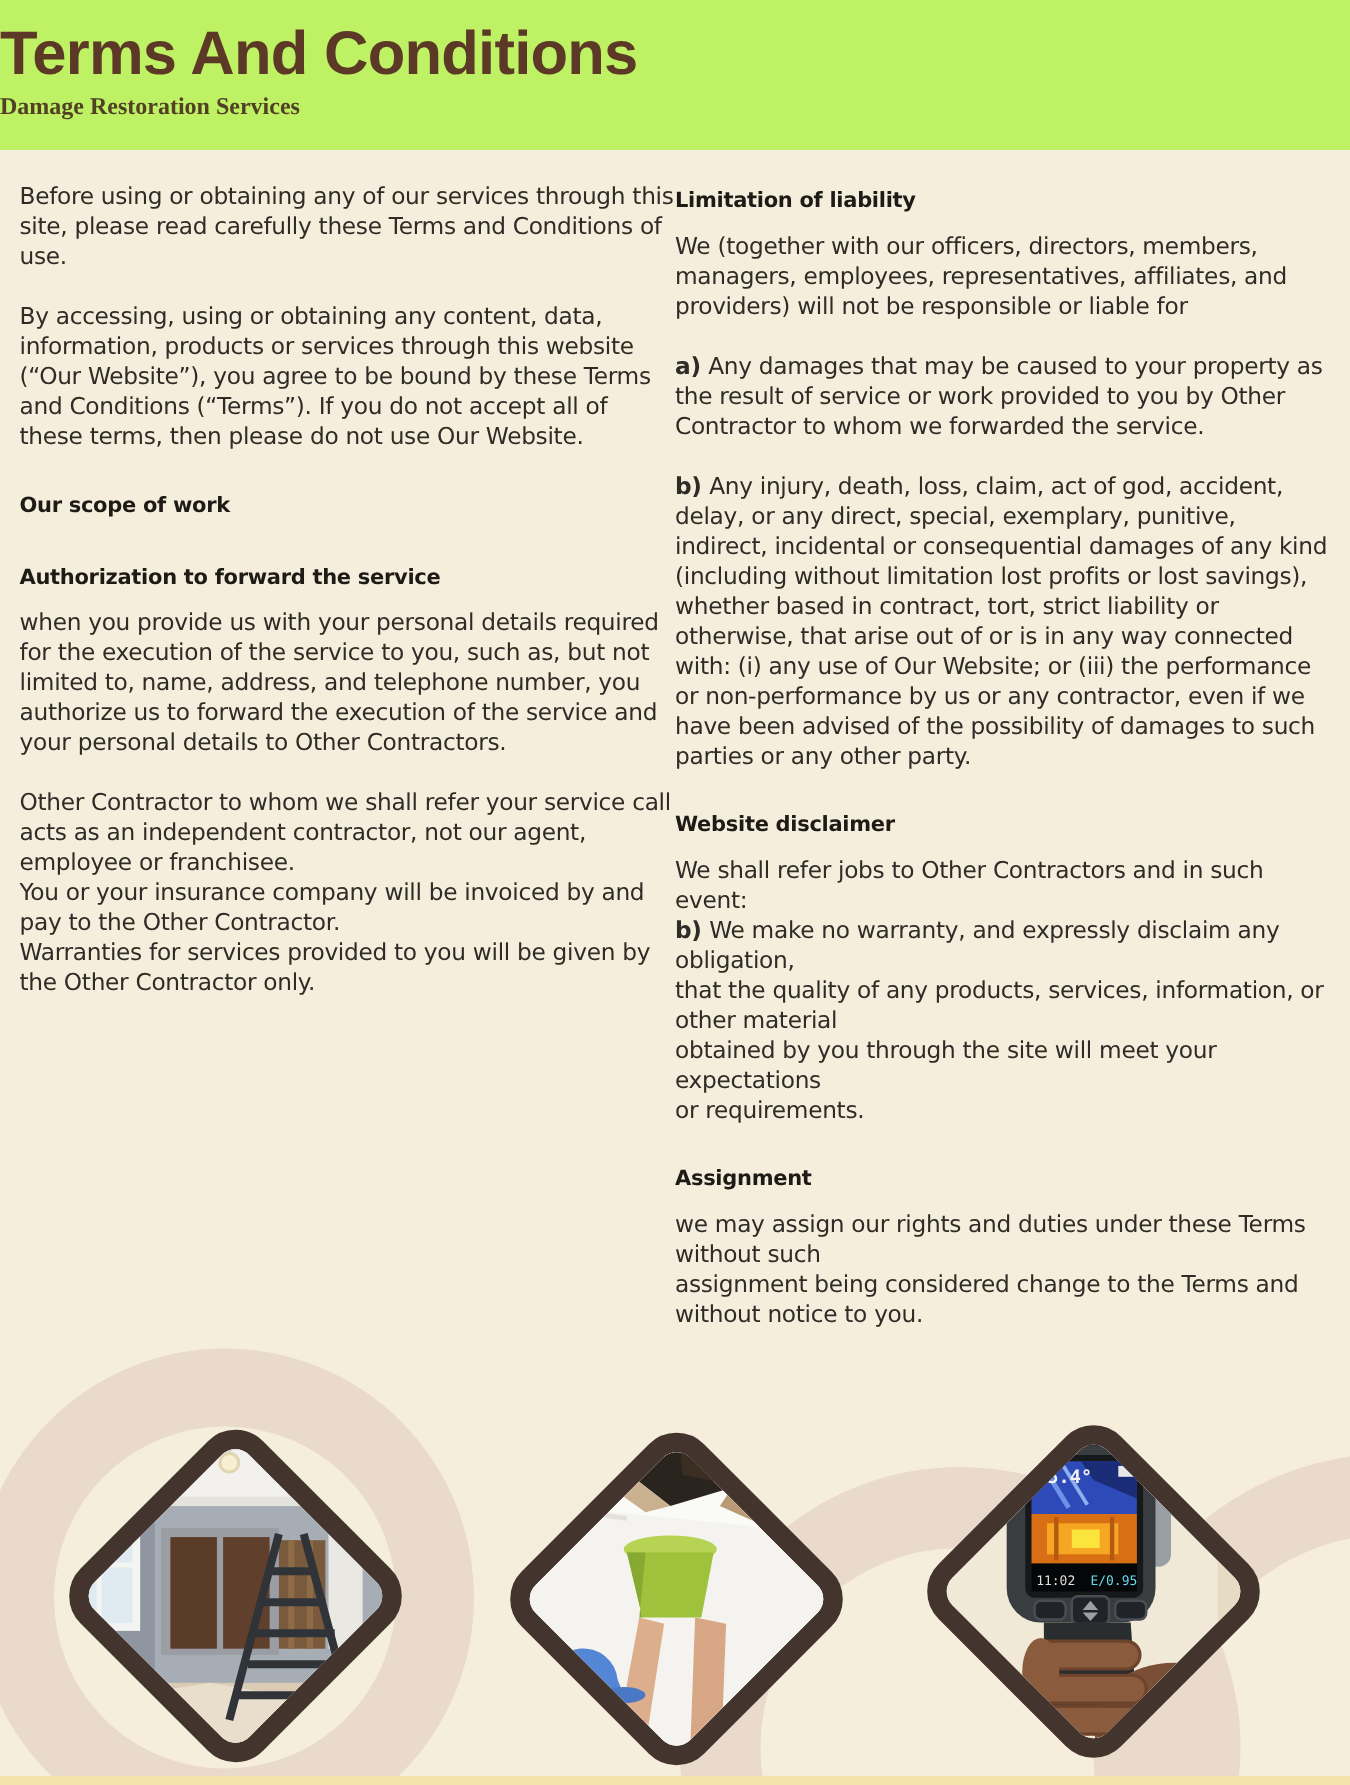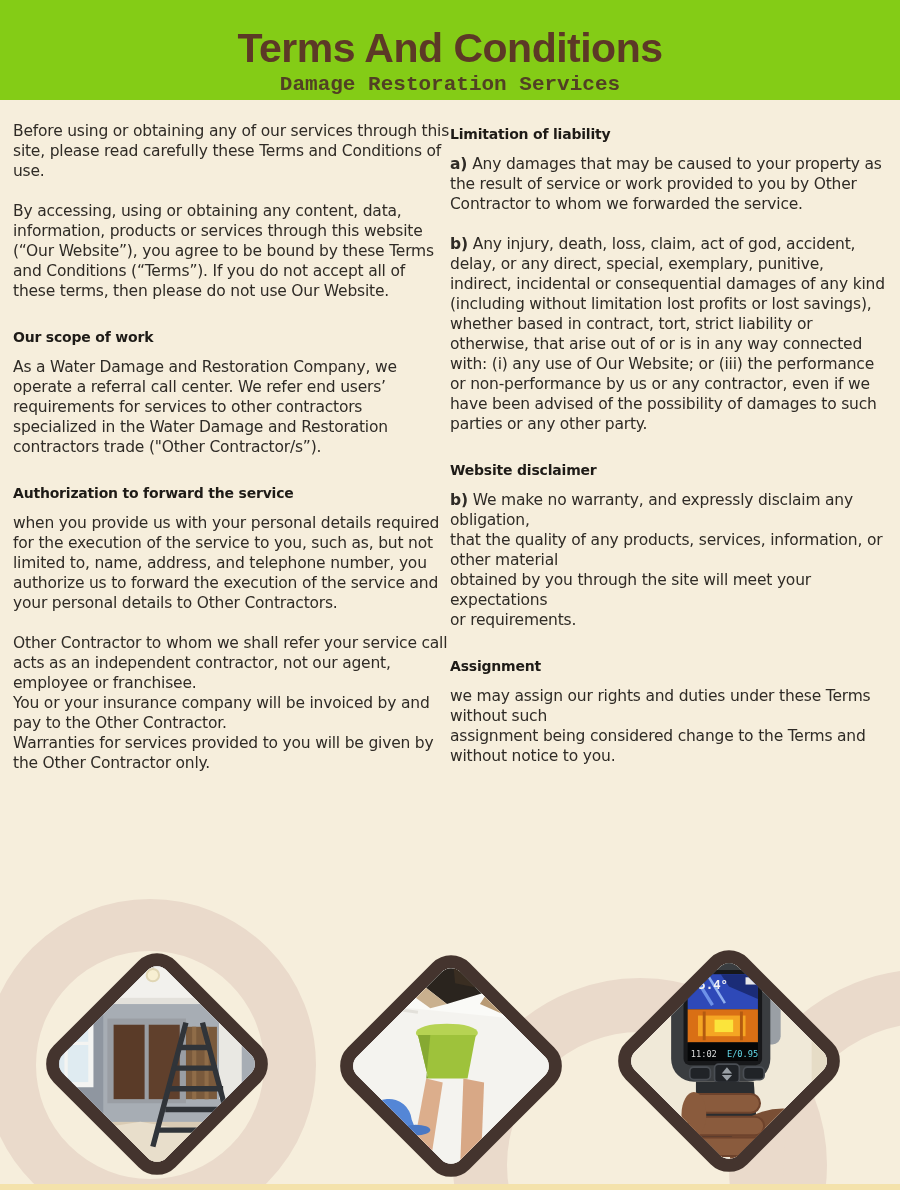--- a/index.html
+++ b/index.html
@@ -1,24 +1,24 @@
 <!DOCTYPE html>
 <html><head>
 <meta charset="utf-8">
 <style>
   *{box-sizing:border-box}
   html,body{margin:0;padding:0;background:#ddd}
   .page{position:relative;width:900px;height:1190px;margin:0 auto;overflow:hidden;
         background:#F6EEDC;font-family:"DejaVu Sans","Liberation Sans",sans-serif;color:#2F2B26}
   
-  .header{position:relative;z-index:3;height:100px;background:#84cc16;text-align:center;padding-top:26px}
+  .header{position:relative;z-index:3;height:100px;background:#bef264;text-align:left;padding-top:13px}
   .title{margin:0;font-family:"Liberation Sans",sans-serif;font-size:41px;line-height:45px;
          font-weight:800;color:#5C3926;letter-spacing:-0.5px}
-  .subtitle{margin:1px 0 0;font-size:21px;line-height:26px;font-weight:700;color:#514024;
-            font-family:Liberation Mono, monospace}
+  .subtitle{margin:1px 0 0;font-size:16px;line-height:26px;font-weight:700;color:#514024;
+            font-family:Liberation Serif, serif}
   
   .cols{position:relative;z-index:2;display:flex;padding:21px 13px 0}
   .col{flex:1;min-width:0}
   p.body{margin:0 0 20px;font-size:15.5px;line-height:20px;letter-spacing:-0.2px}
   .txt{white-space:pre-line}
   h3.heading{margin:24px 0 8px;font-size:14px;line-height:24px;color:#1E1B17;letter-spacing:-0.2px;font-weight:700}
   h3.heading.first{margin-top:1px}
   .lead{font-weight:700;margin-right:5px}
   .lead:empty{display:none}
   .compact p.body{margin:0}
@@ -46,37 +46,38 @@
     <h2 class="subtitle">Damage Restoration Services</h2>
   </header>
 
   <main class="cols">
 
     <section class="col">
       <p class="body txt">Before using or obtaining any of our services through this site, please read carefully these Terms and Conditions of use.</p>
       <p class="body txt">By accessing, using or obtaining any content, data, information, products or services through this website (“Our Website”), you agree to be bound by these Terms and Conditions (“Terms”). If you do not accept all of these terms, then please do not use Our Website.</p>
 
       <h3 class="heading">Our scope of work</h3>
-      <p class="body txt">As a Water Damage and Restoration Company, we operate a referral call center. We refer end users’ requirements for services to other contractors specialized in the Water Damage and Restoration contractors trade ("Other Contractor/s”).</p>
 
       <h3 class="heading">Authorization to forward the service</h3>
       <p class="body txt">when you provide us with your personal details required for the execution of the service to you, such as, but not limited to, name, address, and telephone number, you authorize us to forward the execution of the service and your personal details to Other Contractors.</p>
 
       <p class="body txt">Other Contractor to whom we shall refer your service call acts as an independent contractor, not our agent, employee or franchisee.
 You or your insurance company will be invoiced by and pay to the Other Contractor.
 Warranties for services provided to you will be given by the Other Contractor only.</p>
     </section>
 
     <section class="col">
       <h3 class="heading first">Limitation of liability</h3>
+      <p class="body"><span class="txt">We (together with our officers, directors, members, managers, employees, representatives, affiliates, and providers) will not be responsible or liable for</span></p>
       <p class="body"><b class="lead">a)</b><span class="txt">Any damages that may be caused to your property as the result of service or work provided to you by Other Contractor to whom we forwarded the service.</span></p>
       <p class="body"><b class="lead">b)</b><span class="txt">Any injury, death, loss, claim, act of god, accident, delay, or any direct, special, exemplary, punitive, indirect, incidental or consequential damages of any kind (including without limitation lost profits or lost savings), whether based in contract, tort, strict liability or otherwise, that arise out of or is in any way connected with: (i) any use of Our Website; or (iii) the performance or non-performance by us or any contractor, even if we have been advised of the possibility of damages to such parties or any other party.</span></p>
 
       <h3 class="heading">Website disclaimer</h3>
       <div class="compact">
+        <p class="body"><span class="txt">We shall refer jobs to Other Contractors and in such event:</span></p>
         <p class="body"><b class="lead">b)</b><span class="txt">We make no warranty, and expressly disclaim any obligation,
 that the quality of any products, services, information, or other material
 obtained by you through the site will meet your expectations
 or requirements.</span></p>
       </div>
 
       <h3 class="heading">Assignment</h3>
       <p class="body"><span class="txt">we may assign our rights and duties under these Terms without such
 assignment being considered change to the Terms and without notice to you.</span></p>
     </section>

